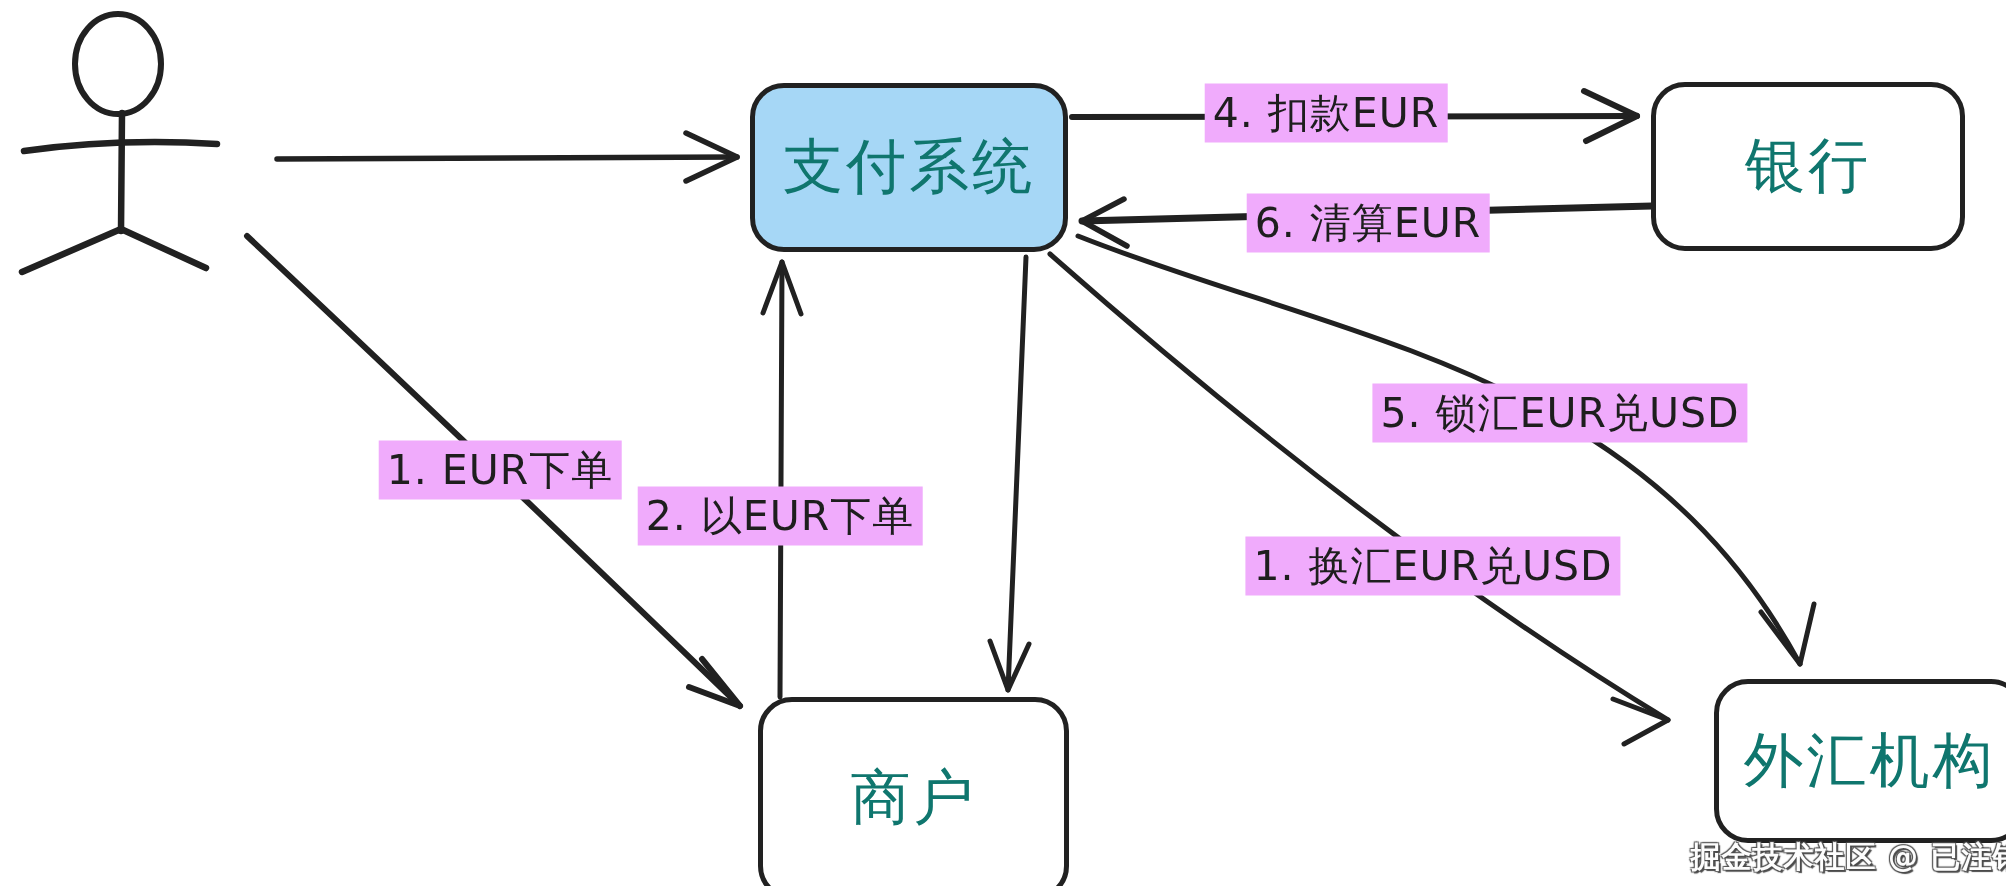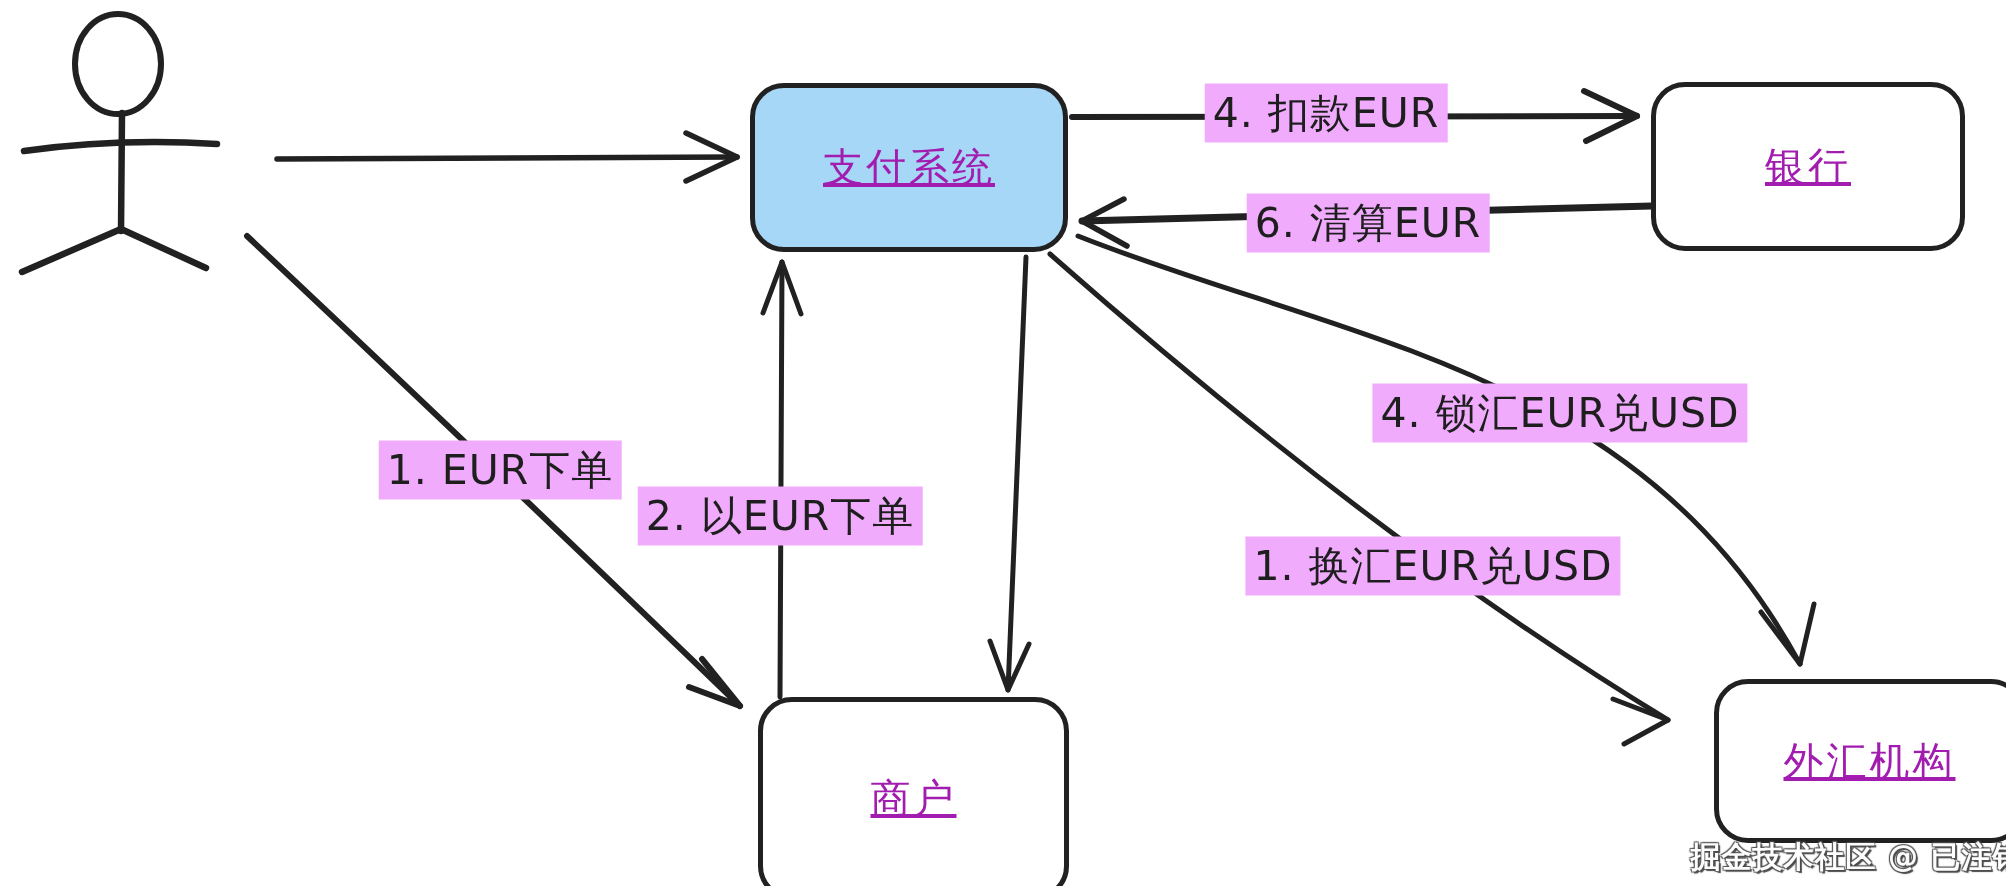--- a/index.html
+++ b/index.html
@@ -27,25 +27,24 @@
     position: absolute;
     box-sizing: border-box;
     border: 5px solid #212121;
     border-radius: 34px;
     background: #ffffff;
     display: flex;
     align-items: center;
     justify-content: center;
   }
   .node-label {
-    font-size: 40px;
+    font-size: 60px;
     letter-spacing: 3px;
-    color: #a21caf;
+    color: #0f766e;
     white-space: nowrap;
-    text-decoration: underline;
   }
   .node-payment  { left: 750px;  top: 83px;  width: 318px; height: 169px; background: #a6d7f6; }
   .node-bank     { left: 1651px; top: 82px;  width: 314px; height: 169px; justify-content: center; }
   .node-merchant { left: 758px;  top: 697px; width: 311px; height: 203px; }
   .node-forex    { left: 1714px; top: 679px; width: 311px; height: 164px; }
   .edge-label {
     position: absolute;
     transform: translate(-50%, -50%);
     background: #f0abfc;
     padding: 2px 8px;
@@ -144,19 +143,19 @@
   <div class="node node-merchant">
     <span class="node-label">商户</span>
   </div>
   <div class="node node-forex">
     <span class="node-label">外汇机构</span>
   </div>
 
   <div class="edge-label edge-label-1">1. EUR下单</div>
   <div class="edge-label edge-label-2">2. 以EUR下单</div>
   <div class="edge-label edge-label-4">4. 扣款EUR</div>
-  <div class="edge-label edge-label-5">4. 锁汇EUR兑USD</div>
+  <div class="edge-label edge-label-5">5. 锁汇EUR兑USD</div>
   <div class="edge-label edge-label-6">6. 清算EUR</div>
   <div class="edge-label edge-label-7">1. 换汇EUR兑USD</div>
 
   <div class="watermark">掘金技术社区 @ 已注销</div>
 
 </div>
 
 </body></html>

